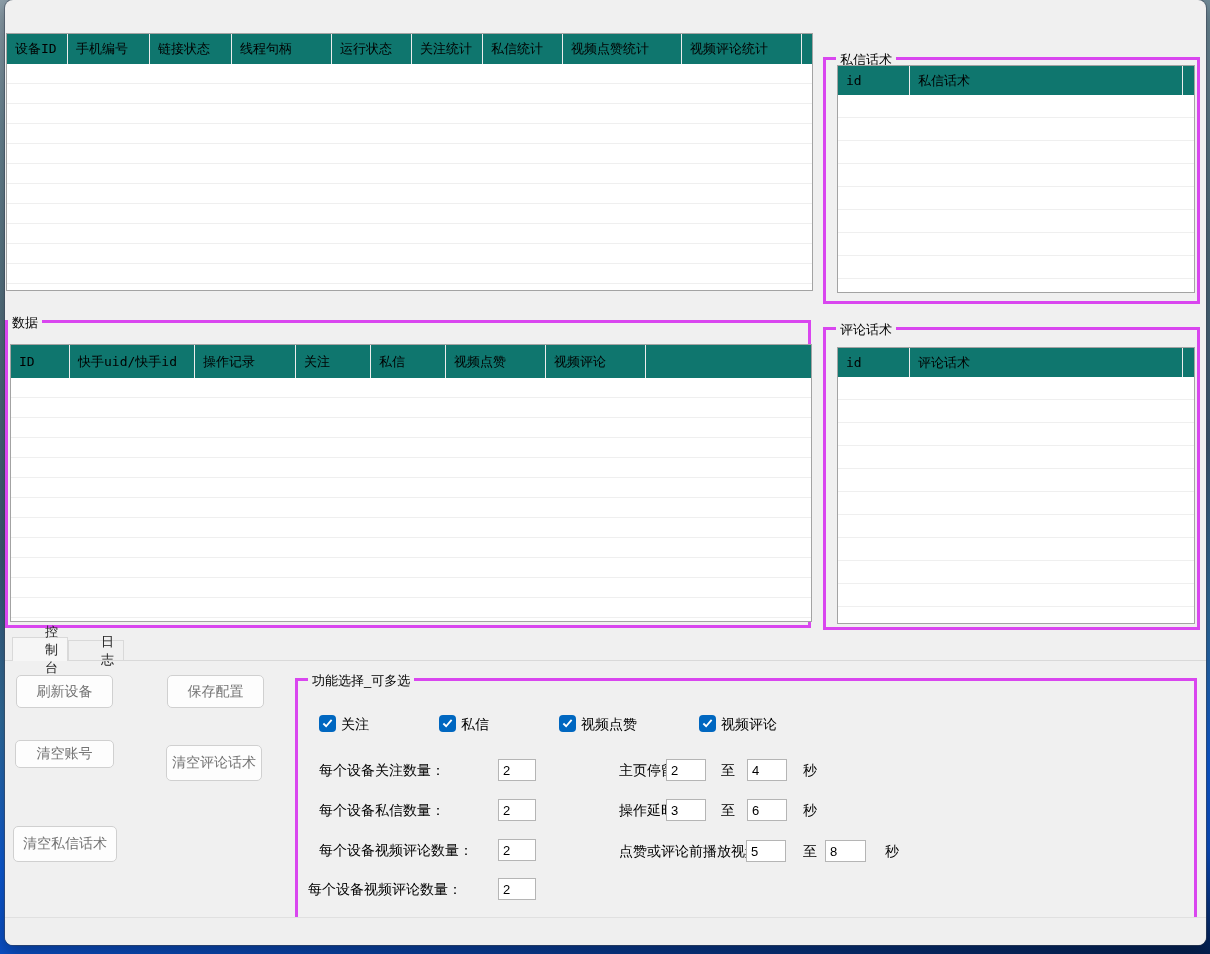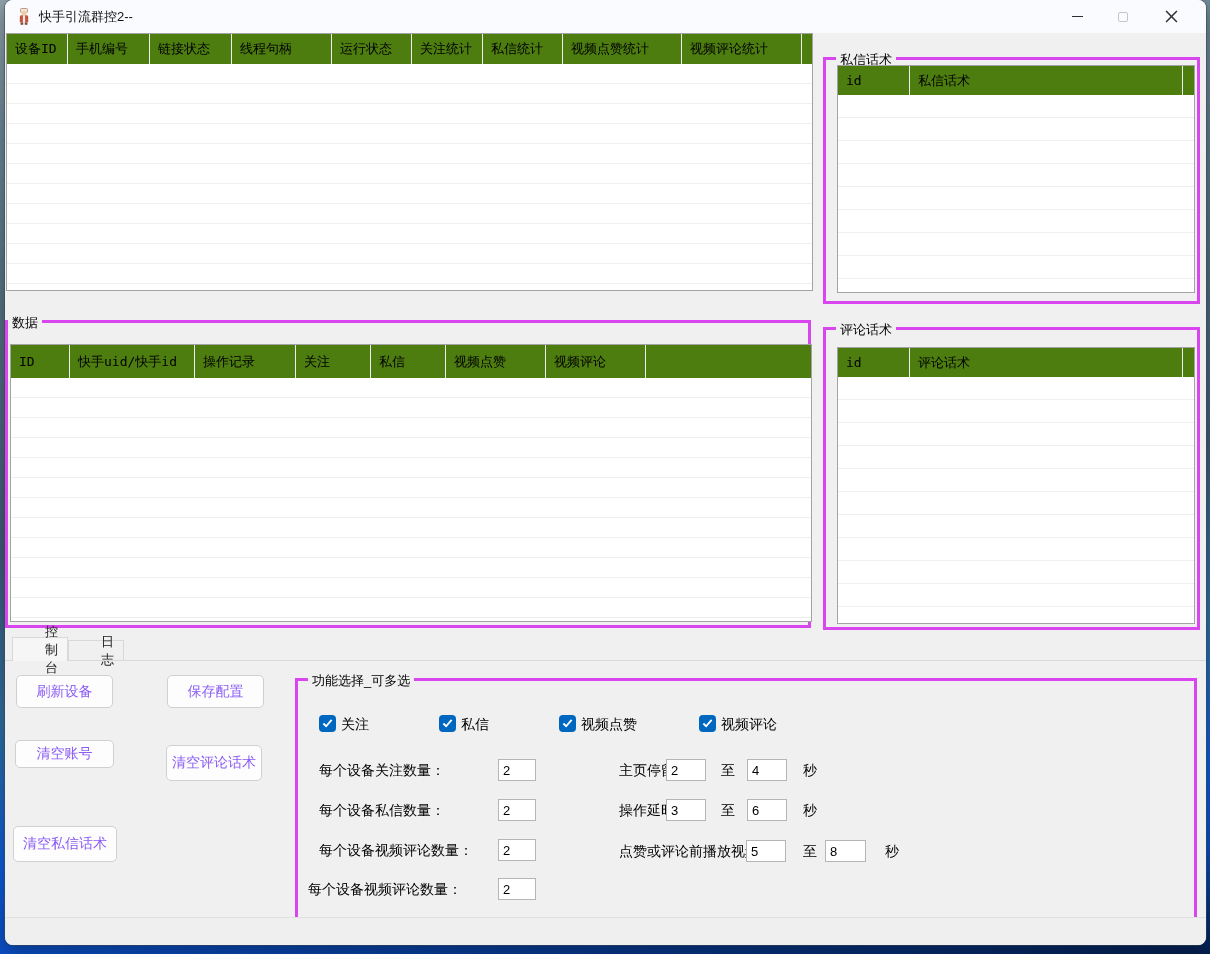--- a/index.html
+++ b/index.html
@@ -19,77 +19,55 @@
   .titlebar { position:absolute; left:0; top:0; width:100%; height:33px; background:#fafbfe; }
   .app-icon { position:absolute; left:11px; top:8px; width:16px; height:17px; }
   .title-text { position:absolute; left:34px; top:8px; font-size:13px; color:#111; }
   .winbtn { position:absolute; top:0; width:46px; height:33px; display:flex; align-items:center; justify-content:center; cursor:default; }
   .btn-min  { right:106px; }
   .btn-max  { right:60px; }
   .btn-close{ right:12px; }
   .glyph-min { width:11px; height:0; border-top:1.6px solid #2f2f2f; }
   .glyph-max { width:10px; height:10px; border:1.4px solid #c3c7cc; border-radius:2px; }
   
-  .tbl { position:absolute; background:#4d7c0f; border:1px solid #a3a3a3; }
+  .tbl { position:absolute; background:#0f766e; border:1px solid #a3a3a3; }
   .tbl .col { position:absolute; top:0; bottom:0; border-right:1px solid #ededed; }
   .tbl .hdr { display:block; padding-left:8px; white-space:nowrap; overflow:hidden;
               font-family:"DejaVu Sans Mono","Liberation Mono",monospace; font-size:13px; color:#000; }
   .tbl .hdr-sep { position:absolute; left:0; right:0; height:0; border-top:1px solid #ededed; }
   .tbl .rows { position:absolute; left:0; right:0; bottom:0;
                background:repeating-linear-gradient(180deg,#ffffff 0px,#ffffff 19px,#efefef 19px,#efefef 20px); }
   .rows23 { background:repeating-linear-gradient(180deg,#ffffff 0px,#ffffff 22px,#efefef 22px,#efefef 23px) !important; }
   
   .groupbox { position:absolute; border:3px solid #d946ef;margin-top:10px; }
   .groupbox > .gb-label { position:absolute; top:-9px; left:10px; background:#f0f0f0; padding:0 4px; font-size:13px; color:#000; white-space:nowrap; }
   
   .tab { position:absolute; border:1px solid #d9d9d9; border-bottom:none; background:#f0f0f0;
          display:flex; align-items:center; justify-content:center; font-size:13px;padding-left:32px; }
   .tab.active { background:#f6f6f6; z-index:2; }
   .tabline { position:absolute; left:0; width:100%; height:0; border-top:1px solid #d9d9d9; }
   
   .pushbtn { position:absolute; background:#fdfdfd; border:1px solid #d0d0d0; border-radius:5px;
-             display:flex; align-items:center; justify-content:center; font-size:14px; color:#8b5cf6; cursor:default; }
+             display:flex; align-items:center; justify-content:center; font-size:14px; color:#737373; cursor:default; }
   
   .cb { position:absolute; width:17px; height:17px; border-radius:4px; background:#0067c0;
         display:flex; align-items:center; justify-content:center; }
   .cb svg { width:11px; height:11px; }
   .cb-label { position:absolute; font-size:14px; color:#000; white-space:nowrap; }
   
   .fld-label { position:absolute; font-size:14px; color:#000; white-space:nowrap; }
   .numbox { position:absolute; height:22px; background:#fff; border:1px solid #b5b5b5;
             font-size:13px; padding-left:4px; font-family:"Liberation Sans","DejaVu Sans",sans-serif; }
   .statusbar { position:absolute; left:0; bottom:0; width:100%; height:28px; background:#efefef; border-top:1px solid #e0e0e0; }
 </style>
 </head>
 <body>
 
 <div class="window">
 
-  <div class="titlebar">
-    <svg class="app-icon" viewBox="0 0 16 17">
-      <rect x="4.5" y="0.5" width="7" height="4" rx="1" fill="#f3e6d8" stroke="#b98"></rect>
-      <circle cx="8" cy="5" r="2.6" fill="#f0cfa8"></circle>
-      <rect x="3.8" y="7.2" width="8.4" height="7.5" rx="1.5" fill="#c5533f"></rect>
-      <rect x="6.9" y="7.2" width="2.2" height="7.5" fill="#f5efe8"></rect>
-      <rect x="4.6" y="14.8" width="2.6" height="2" fill="#7a4a3a"></rect>
-      <rect x="8.8" y="14.8" width="2.6" height="2" fill="#7a4a3a"></rect>
-    </svg>
-    <span class="title-text">快手引流群控2--</span>
-    <div class="winbtn btn-min">
-        <div class="glyph-min"></div>
-      </div>
-    <div class="winbtn btn-max">
-        <div class="glyph-max"></div>
-      </div>
-    <div class="winbtn btn-close">
-      <svg width="13" height="13" viewBox="0 0 12 12">
-        <path d="M1 1 L11 11 M11 1 L1 11" stroke="#2f2f2f" stroke-width="1.4"></path>
-      </svg>
-    </div>
-  </div>
 
   <div class="tbl" style="left:1px;top:33px;width:807px;height:258px;">
     <div class="col" style="left:0;width:61px;">
         <span class="hdr" style="line-height:30px;">设备ID</span>
       </div>
     <div class="col" style="left:61px;width:82px;">
         <span class="hdr" style="line-height:30px;">手机编号</span>
       </div>
     <div class="col" style="left:143px;width:82px;">
         <span class="hdr" style="line-height:30px;">链接状态</span>

